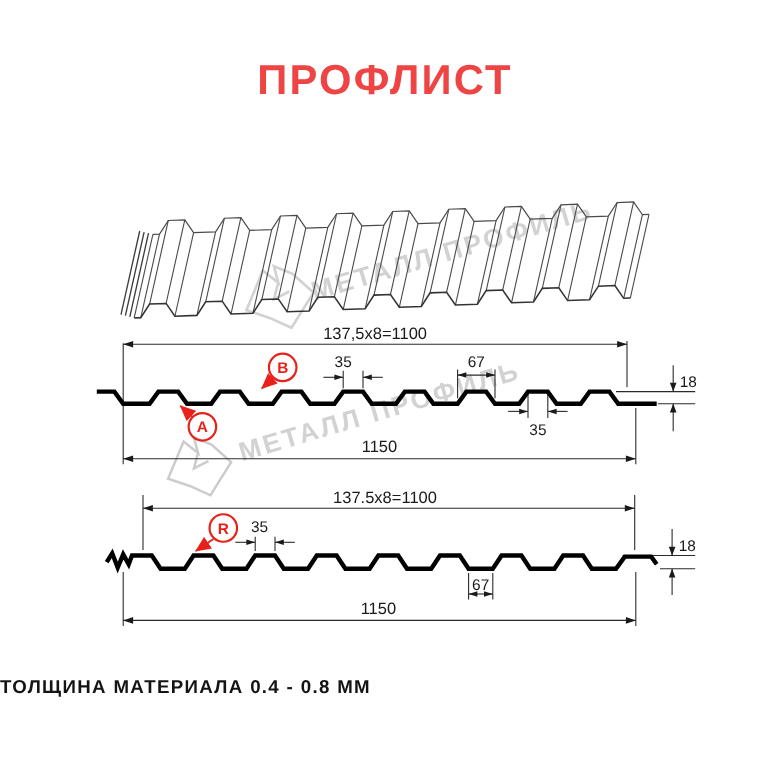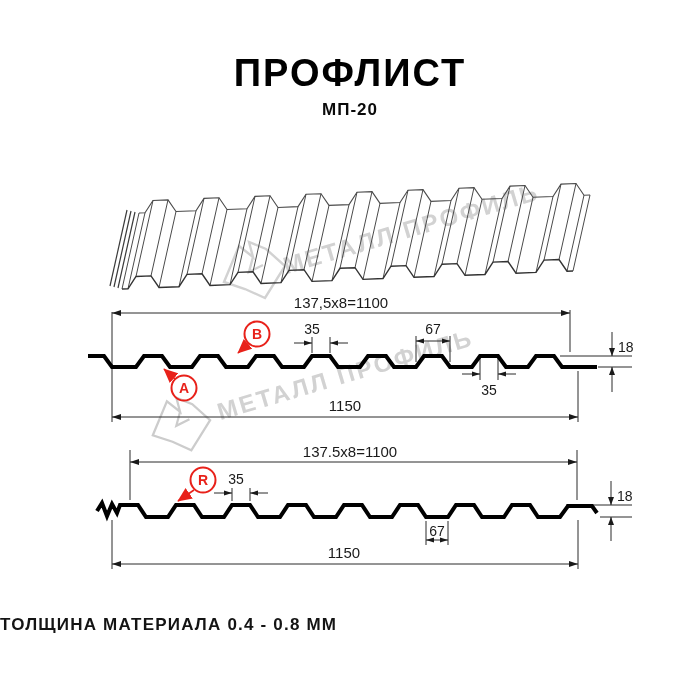--- a/index.html
+++ b/index.html
@@ -1,20 +1,20 @@
 <!DOCTYPE html>
 <html><head>
 <meta charset="utf-8">
 <style>
   html,body{margin:0;padding:0;background:#ffffff;}
   .stage{position:relative;width:700px;height:700px;background:#fff;overflow:hidden;
          font-family:"Liberation Sans",sans-serif;}
   .layer{position:absolute;left:0;top:0;width:700px;height:700px;}
   .title{position:absolute;left:0;top:52px;width:700px;text-align:center;
-         font-size:38px;font-weight:800;letter-spacing:2px;color:#000000;}
+         font-size:38px;font-weight:800;letter-spacing:2px;color:#ef4444;}
   .subtitle{position:absolute;left:0;top:100px;width:700px;text-align:center;
          font-size:17px;font-weight:700;letter-spacing:1px;color:#0a0a0a;}
   .footer-note{position:absolute;left:0;top:615px;width:700px;text-align:left;
          font-size:17px;font-weight:600;letter-spacing:1.2px;color:#141414;}
   .wm-text{position:absolute;white-space:nowrap;font-weight:700;
          font-size:24px;letter-spacing:2.5px;color:#d2d2d2;
          transform:rotate(-16.5deg);transform-origin:left bottom;}
   .wm-logo{position:absolute;}
   svg text{font-family:"Liberation Sans",sans-serif;fill:#1a1a1a;}
   .dim{font-size:15px;}
@@ -208,16 +208,15 @@
     <text class="dim" x="344" y="558" text-anchor="middle">1150</text>
 
     <g>
       <line x1="194" y1="490" x2="178" y2="501" stroke="#e8211a" stroke-width="1.6" marker-end="url(#ra2)"></line>
       <circle cx="203" cy="480" r="12.5" fill="none" stroke="#e8211a" stroke-width="2"></circle>
       <text class="red-lbl" x="203" y="485" text-anchor="middle">R</text>
     </g>
   </svg>
 
   <div class="title">ПРОФЛИСТ</div>
-  <div class="subtitle">МП-20</div>
   <div class="footer-note">ТОЛЩИНА МАТЕРИАЛА 0.4 - 0.8 ММ</div>
 
 </div>
 
 </body></html>

